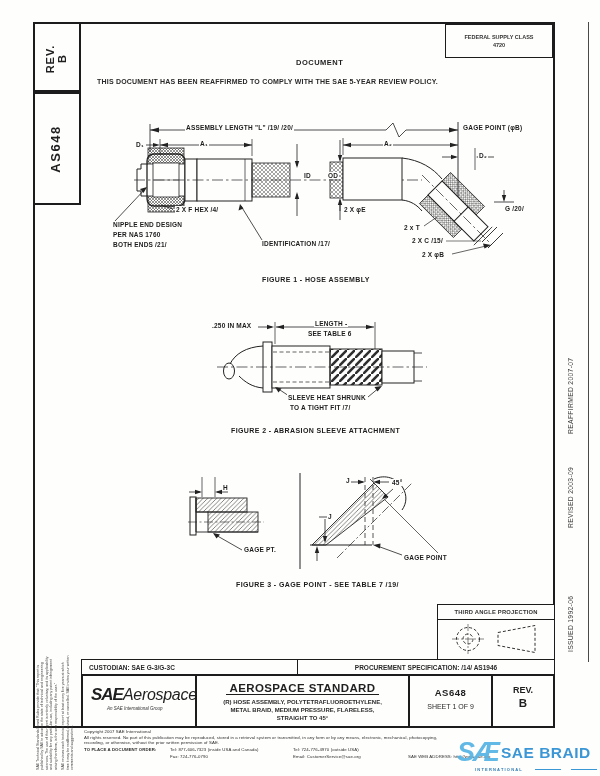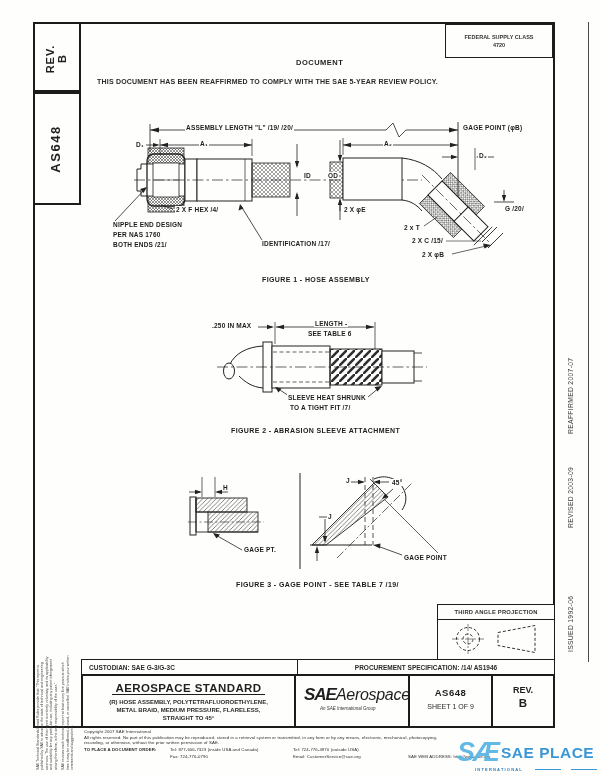--- a/index.html
+++ b/index.html
@@ -261,31 +261,31 @@
       </g>
     </svg>
   </div>
 
   <div class="abs" style="left:81px;top:659px;width:474px;height:16px;border:1.5px solid #1c1c1c;display:flex;background:#fefefd">
     <div style="width:216px;border-right:1.5px solid #1c1c1c;font-size:6.5px;font-weight:700;color:#2a2a2a;display:flex;align-items:center;padding-left:7px">CUSTODIAN: SAE G-3/G-3C</div>
     <div style="flex:1;font-size:6.5px;font-weight:700;color:#2a2a2a;display:flex;align-items:center;justify-content:center">PROCUREMENT SPECIFICATION: /14/ AS1946</div>
   </div>
 
   <div class="abs" style="left:81px;top:674px;width:474px;height:54px;border:2px solid #1c1c1c;display:flex;background:#fefefd">
+    <div class="cell" style="width:114px;padding:9px 0 0 8px">
+      <div style="white-space:nowrap">
+        <span style="font-size:17px;font-weight:700;font-style:italic;letter-spacing:-1px">SAE</span><span style="font-size:16px;font-style:italic;letter-spacing:-.3px">Aerospace</span>
+      </div>
+      <div style="font-size:4.5px;font-style:italic;margin:1px 0 0 16px;color:#333">An SAE International Group</div>
+    </div>
     <div class="cell" style="width:213px;text-align:center;padding-top:2px">
       <div style="font-size:11.5px;font-weight:700;letter-spacing:.4px;display:inline-block;border-bottom:1.5px solid #1c1c1c;padding:0 3px">AEROSPACE STANDARD</div>
       <div style="font-size:6px;font-weight:700;margin-top:2.5px;color:#2a2a2a">(R) HOSE ASSEMBLY, POLYTETRAFLUOROETHYLENE,</div>
       <div style="font-size:6px;font-weight:700;margin-top:2px;color:#2a2a2a">METAL BRAID, MEDIUM PRESSURE, FLARELESS,</div>
       <div style="font-size:6px;font-weight:700;margin-top:2px;color:#2a2a2a">STRAIGHT TO 45°</div>
-    </div>
-    <div class="cell" style="width:114px;padding:9px 0 0 8px">
-      <div style="white-space:nowrap">
-        <span style="font-size:17px;font-weight:700;font-style:italic;letter-spacing:-1px">SAE</span><span style="font-size:16px;font-style:italic;letter-spacing:-.3px">Aerospace</span>
-      </div>
-      <div style="font-size:4.5px;font-style:italic;margin:1px 0 0 16px;color:#333">An SAE International Group</div>
     </div>
     <div class="cell" style="width:83px;text-align:center;padding-top:11px">
       <div style="font-size:9.5px;font-weight:700;letter-spacing:.5px">AS648</div>
       <div style="font-size:7px;margin-top:5px;color:#2a2a2a">SHEET 1 OF 9</div>
     </div>
     <div style="flex:1;text-align:center;padding-top:9px">
       <div style="font-size:9px;font-weight:700">REV.</div>
       <div style="font-size:11.5px;font-weight:700;margin-top:2px">B</div>
     </div>
   </div>
@@ -304,19 +304,19 @@
     <p style="font-size:3.6px;line-height:1.25;color:#3d3d3d">SAE Technical Standards Board Rules provide that: "This report is published by SAE to advance the state of technical and engineering sciences. The use of this report is entirely voluntary, and its applicability and suitability for any particular use, including any patent infringement arising therefrom, is the sole responsibility of the user."</p>
     <p style="font-size:3.6px;line-height:1.25;color:#3d3d3d;margin-top:3px">SAE reviews each technical report at least every five years at which time it may be reaffirmed, revised, or cancelled. SAE invites your written comments and suggestions.</p>
   </div>
 
   <div class="rot" style="left:567px;top:434px;width:106px;font-size:6.8px;color:#3a3a3a;letter-spacing:.3px;white-space:nowrap">REAFFIRMED 2007-07</div>
   <div class="rot" style="left:567px;top:528px;width:88px;font-size:6.8px;color:#3a3a3a;letter-spacing:.3px;white-space:nowrap">REVISED 2003-09</div>
   <div class="rot" style="left:567px;top:652px;width:92px;font-size:6.8px;color:#3a3a3a;letter-spacing:.3px;white-space:nowrap">ISSUED 1992-06</div>
 
   <div class="abs" style="left:455px;top:740px;width:145px;height:36px;opacity:.92;z-index:5">
     <div style="position:absolute;left:2px;top:-3px;font-size:27px;font-weight:700;font-style:italic;color:#56b4e4;letter-spacing:-2px">SÆ</div>
-    <div style="position:absolute;left:46px;top:4px;font-size:15.5px;font-weight:700;color:#2b8ed3;letter-spacing:.5px;white-space:nowrap">SAE PLACE</div>
+    <div style="position:absolute;left:46px;top:4px;font-size:15.5px;font-weight:700;color:#2b8ed3;letter-spacing:.5px;white-space:nowrap">SAE BRAID</div>
     <div style="position:absolute;left:80px;top:29px;width:26px;border-top:1px solid #2b8ed3"></div>
     <div style="position:absolute;left:116px;top:29px;width:26px;border-top:1px solid #2b8ed3"></div>
     <div style="position:absolute;left:20px;top:27px;font-size:4px;font-weight:700;letter-spacing:1.2px;color:#1d6fae">INTERNATIONAL</div>
   </div>
 
 </div>
 
 </body></html>

